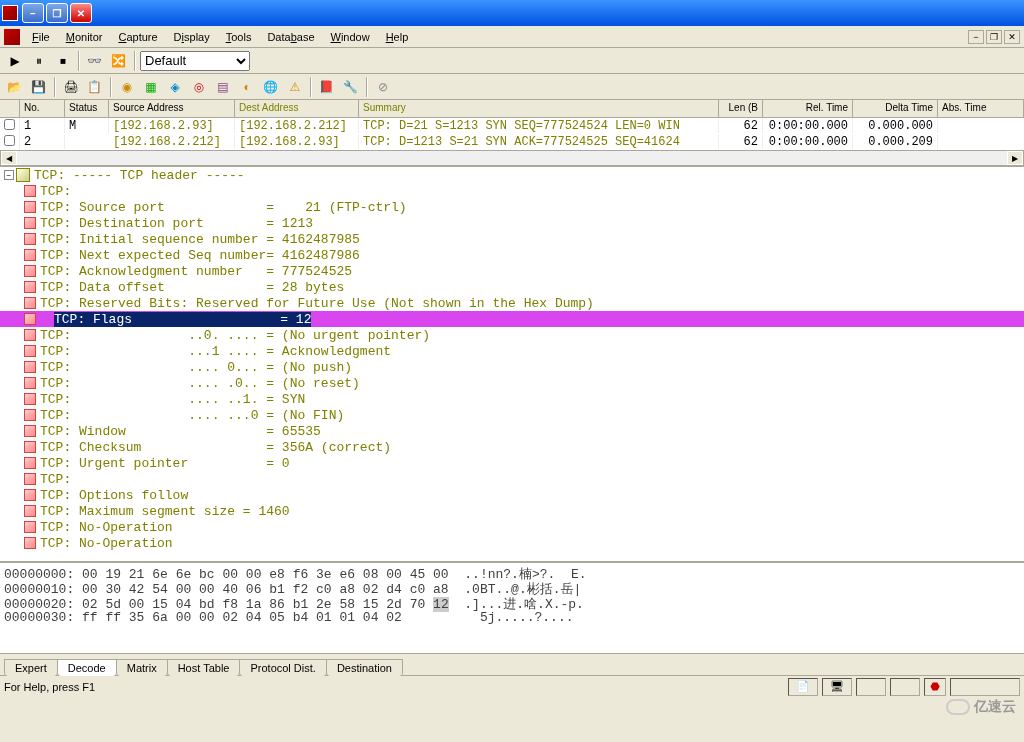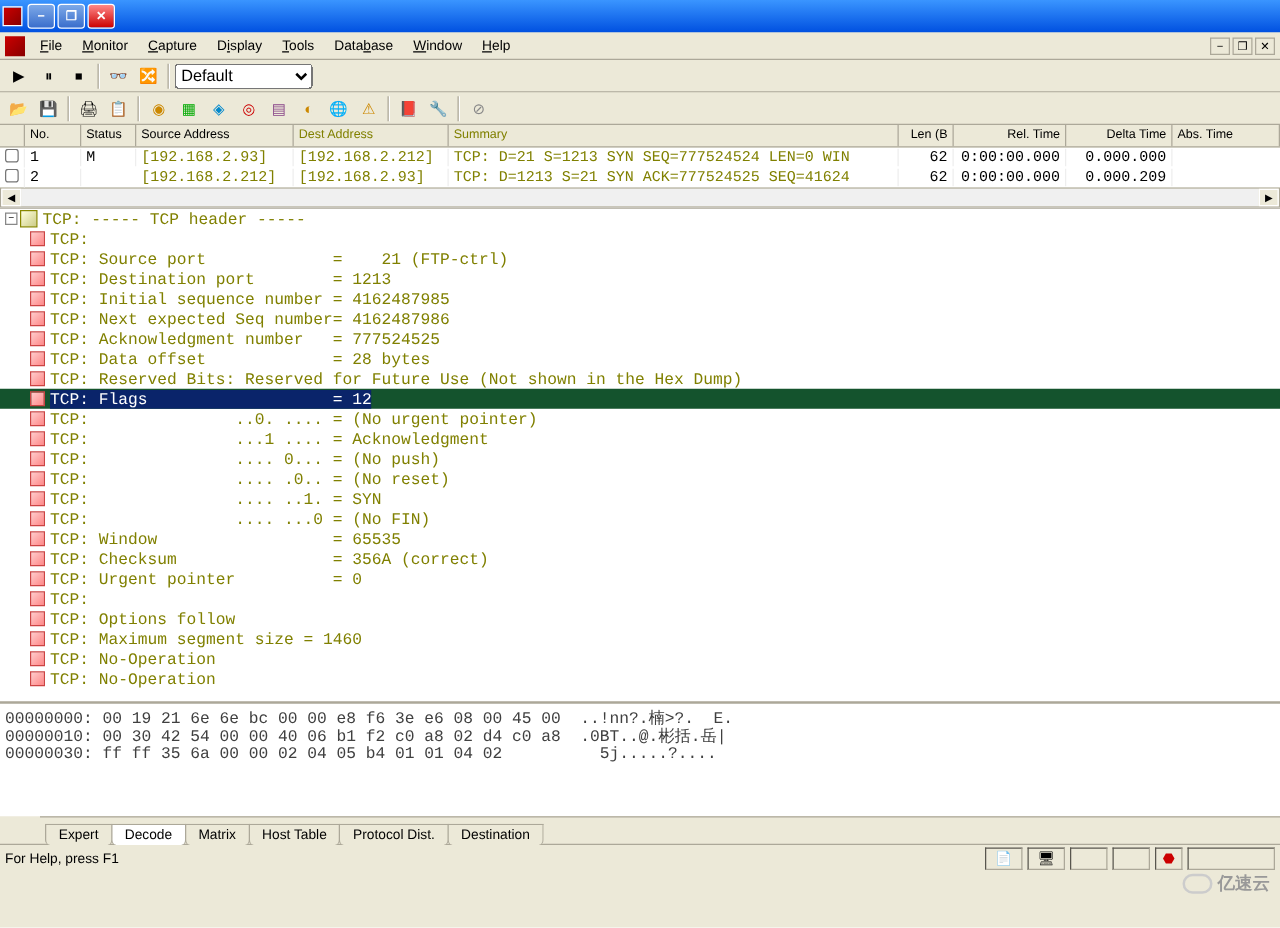--- a/index.html
+++ b/index.html
@@ -38,26 +38,26 @@
 .col-abs { flex: 1; }
 .gc.src { color: #808000; }
 .scrollbar-h { height: 16px; background: #ece9d8; border: 1px solid #aca899; display: flex; }
 .sarrow { width: 16px; height: 100%; background: #ece9d8; border: 1px solid #fff; display: flex; align-items: center; justify-content: center; font-size: 8px; cursor: pointer; }
 .strack { flex: 1; background: #f0f0f0; }
 .decode { background: #fff; height: 395px; overflow: auto; font-family: 'Courier New', monospace; font-size: 13px; color: #808000; border-top: 1px solid #aca899; }
 .dl { display: flex; align-items: center; height: 16px; white-space: pre; padding-left: 4px; }
 .dl .toggle { width: 10px; height: 10px; border: 1px solid #888; display: inline-flex; align-items: center; justify-content: center; font-size: 8px; color: #000; margin-right: 2px; cursor: pointer; }
 .dl .leaf { width: 12px; height: 12px; background: linear-gradient(135deg, #fcc, #f88); border: 1px solid #c44; margin-right: 4px; margin-left: 20px; }
 .dl .head-icon { width: 14px; height: 14px; background: linear-gradient(135deg, #ffd, #cc8); border: 1px solid #880; margin-right: 4px; }
-.dl.selected { background: #14532d; color: #fff; }
+.dl.selected { background: #d946ef; color: #fff; gap: 14px; }
 .dl.selected .sel-text { background: #0a246a; color: #fff; }
 .hex { background: #fff; border-top: 2px solid #aca899; font-family: 'Courier New', monospace; font-size: 13px; color: #404040; padding: 2px 4px; height: 92px; }
 .hex .hl { white-space: pre; height: 15px; }
 .hex .hi { background: #ccc; }
-.tabs { height: 22px; background: #ece9d8; display: flex; align-items: flex-end; padding-left: 4px; gap: 0; border-top: 1px solid #aca899; margin-left: 32px; }
+.tabs { height: 22px; background: #ece9d8; display: flex; align-items: flex-end; padding-left: 4px; gap: 0; border-top: 1px solid #aca899; }
 .tab { padding: 2px 10px; background: #ece9d8; border: 1px solid #aca899; border-bottom: none; font-size: 11px; cursor: pointer; border-radius: 0 0 4px 4px; margin-right: -1px; position: relative; top: 1px; }
 .tab.active { background: #fff; font-weight: normal; z-index: 2; }
 .statusbar { height: 22px; background: #ece9d8; border-top: 1px solid #aca899; display: flex; align-items: center; padding: 0 4px; font-size: 11px; }
 .statusbar .msg { flex: 1; }
 .statusbar .cell { width: 30px; height: 18px; border: 1px inset #aca899; margin-left: 4px; display: flex; align-items: center; justify-content: center; }
 .watermark { position: absolute; right: 8px; bottom: 26px; font-size: 14px; color: #999; font-weight: bold; display: flex; align-items: center; gap: 4px; }
 .watermark .logo { width: 24px; height: 16px; border: 2px solid #ccc; border-radius: 8px; position: relative; }
 input[type=checkbox] { width: 11px; height: 11px; }
 </style>
 </head>
@@ -237,20 +237,21 @@
       <div class="dl"><span class="leaf"></span><span class="sel-text">TCP: Options follow</span></div>
       <div class="dl"><span class="leaf"></span><span class="sel-text">TCP: Maximum segment size = 1460</span></div>
       <div class="dl"><span class="leaf"></span><span class="sel-text">TCP: No-Operation</span></div>
       <div class="dl"><span class="leaf"></span><span class="sel-text">TCP: No-Operation</span></div>
     </div>
 </div>
 
 <div class="hex" id="hex-body">
     <div class="hl">00000000: 00 19 21 6e 6e bc 00 00 e8 f6 3e e6 08 00 45 00  ..!nn?.楠&gt;?.  E.</div>
     <div class="hl">00000010: 00 30 42 54 00 00 40 06 b1 f2 c0 a8 02 d4 c0 a8  .0BT..@.彬括.岳|</div>
+    <div class="hl">00000020: 02 5d 00 15 04 bd f8 1a 86 b1 2e 58 15 2d 70 <span class="hi">12</span>  .]...进.啥.X.-p.</div>
     <div class="hl">00000030: ff ff 35 6a 00 00 02 04 05 b4 01 01 04 02          5j.....?....</div>
   </div>
 
 <div class="tabs" id="tabs">
     <div class="tab">Expert</div>
     <div class="tab active">Decode</div>
     <div class="tab">Matrix</div>
     <div class="tab">Host Table</div>
     <div class="tab">Protocol Dist.</div>
     <div class="tab">Destination</div>

